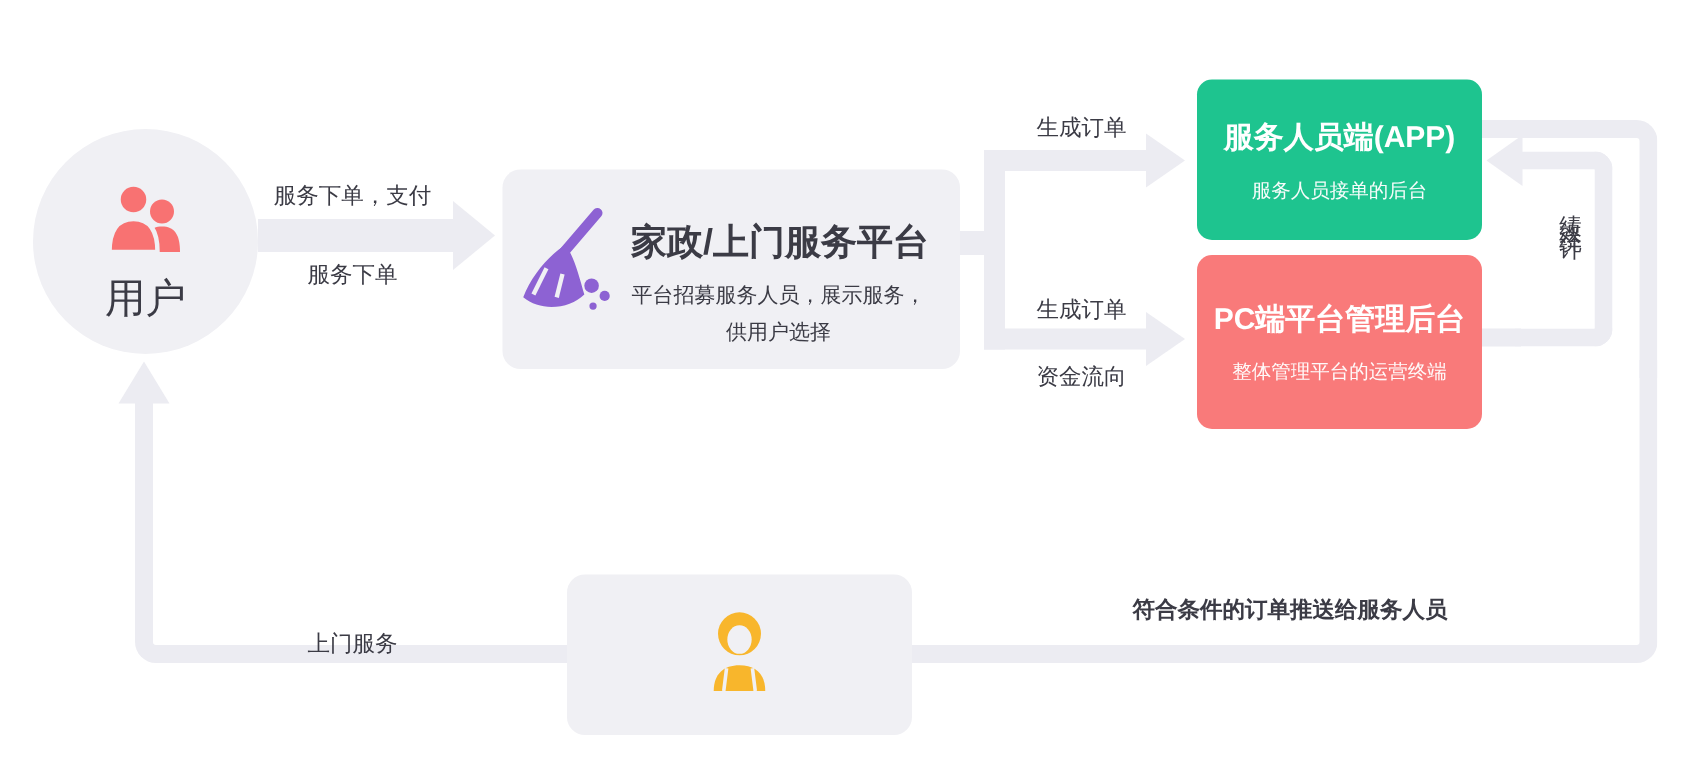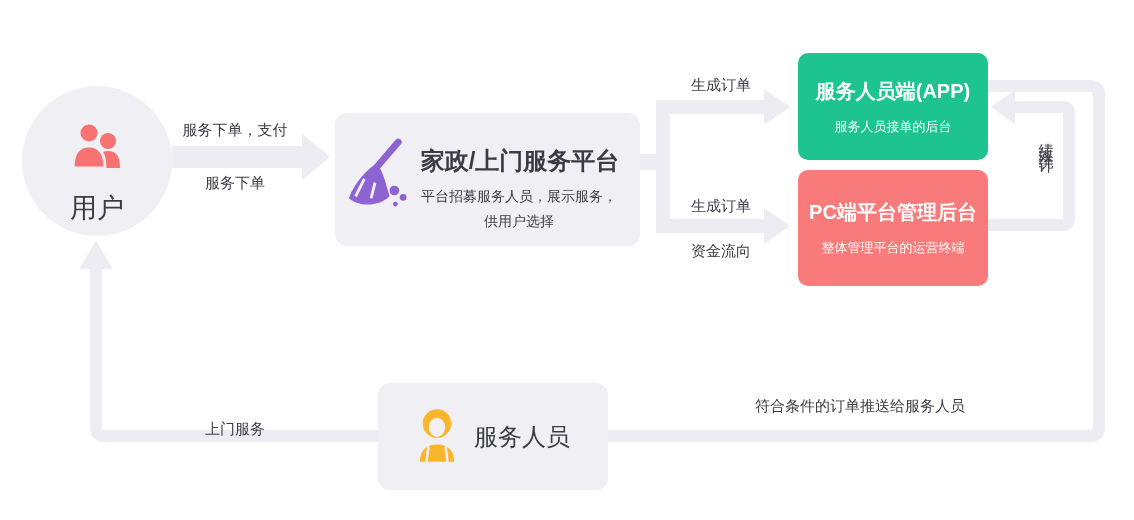--- a/index.html
+++ b/index.html
@@ -23,21 +23,21 @@
   
   .seg{position:absolute;background:var(--line-gray);}
   .tri{position:absolute;width:0;height:0;}
   .lbl{position:absolute;font-size:15px;color:var(--text-dark);text-align:center;white-space:nowrap;}
   
   .user-circle{
     position:absolute;left:22px;top:86px;width:150px;height:150px;border-radius:50%;
     background:var(--panel-gray);display:flex;flex-direction:column;align-items:center;
     justify-content:flex-start;padding-top:36px;box-sizing:border-box;gap:8px;
   }
-  .user-circle .node-label{font-size:27px;font-weight:500;color:var(--text-dark);margin-top:10px;}
+  .user-circle .node-label{font-size:27px;font-weight:500;color:var(--text-dark);}
   .platform-box{
     position:absolute;left:335px;top:99px;width:305px;height:133px;border-radius:12px;
     background:var(--panel-gray);
     margin-top:14px;
   }
   .platform-title{position:absolute;left:74px;top:32px;width:222px;text-align:center;
     font-size:24px;font-weight:600;color:var(--text-dark);white-space:nowrap;}
   .platform-desc1{position:absolute;left:66px;top:75px;width:236px;text-align:center;font-size:14px;}
   .platform-desc2{position:absolute;left:66px;top:100px;width:236px;text-align:center;font-size:14px;}
   .broom-wrap{position:absolute;left:8px;top:22px;}
@@ -98,21 +98,21 @@
   <div class="seg" style="left:988px;top:219px;width:26px;height:12px;"></div>
   <div class="tri" style="left:991px;top:90px;border-right:24px solid var(--line-gray);border-top:17px solid transparent;border-bottom:17px solid transparent;"></div>
 
   <div class="lbl" style="left:165px;top:121px;width:140px;">服务下单，支付</div>
   <div class="lbl" style="left:165px;top:174px;width:140px;">服务下单</div>
   <div class="lbl" style="left:676px;top:76px;width:90px;">生成订单</div>
   <div class="lbl" style="left:676px;top:197px;width:90px;">生成订单</div>
   <div class="lbl" style="left:676px;top:242px;width:90px;">资金流向</div>
   <div class="perf-label">绩效统计</div>
   <div class="lbl" style="left:175px;top:420px;width:120px;">上门服务</div>
-  <div class="lbl" style="left:690px;top:397px;width:340px;">符合条件的订单推送给服务人员</div>
+  <div class="lbl" style="left:690px;top:397px;width:340px;font-weight:bold;">符合条件的订单推送给服务人员</div>
 
   <div class="user-circle">
     <span>
       <svg width="58" height="46" viewBox="0 0 58 46">
         <g fill="var(--accent-coral)">
           <circle cx="40" cy="19" r="8"></circle>
           <path d="M40 29c-8 0-12 5-12 17h24c0-12-4-17-12-17z"></path>
           <circle cx="21" cy="11" r="10" stroke="var(--panel-gray)" stroke-width="3"></circle>
           <path d="M21 24c-11 0-16 8-16 22h32c0-14-5-22-16-22z" stroke="var(--panel-gray)" stroke-width="3"></path>
         </g>
@@ -153,16 +153,15 @@
   <div class="staff-box">
     <span>
       <svg width="42" height="54" viewBox="0 0 44 56">
         <circle cx="22" cy="16" r="15" fill="var(--accent-yellow)"></circle>
         <ellipse cx="22" cy="20" rx="8.5" ry="10" fill="var(--panel-gray)"></ellipse>
         <path d="M4 56 c0-12 7-18 18-18 c11 0 18 6 18 18 z" fill="var(--accent-yellow)"></path>
         <path d="M13 40 L11 56" stroke="var(--panel-gray)" stroke-width="2.5" fill="none"></path>
         <path d="M31 40 L33 56" stroke="var(--panel-gray)" stroke-width="2.5" fill="none"></path>
       </svg>
     </span>
-    <span class="node-label">服务人员</span>
   </div>
 
 </div>
 
 </body></html>

